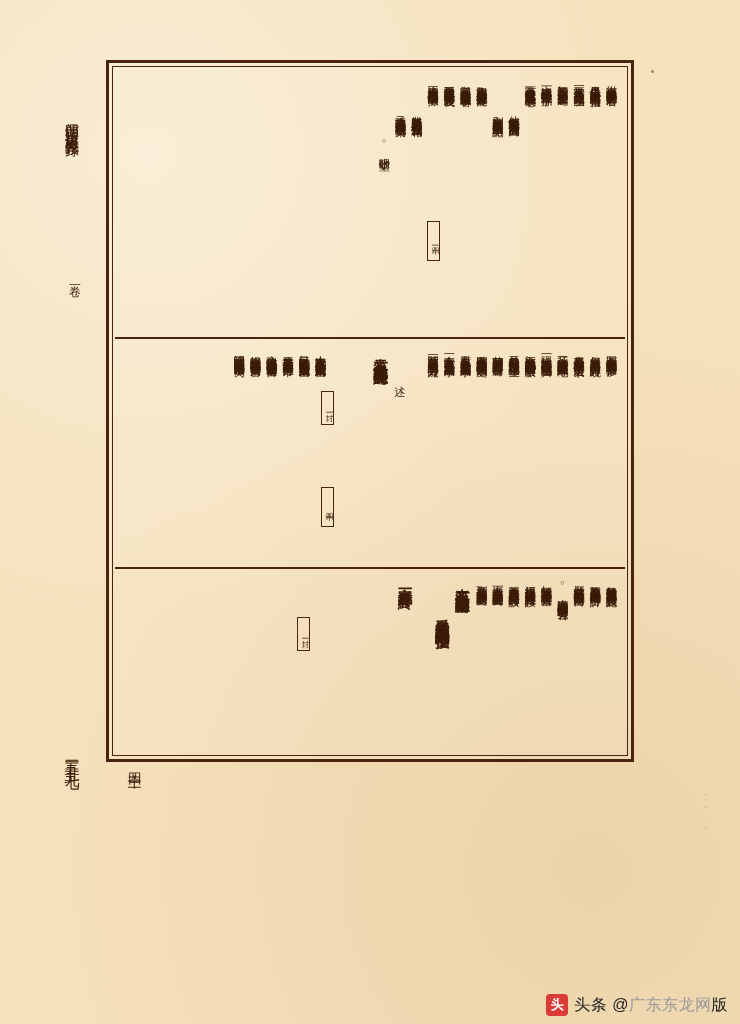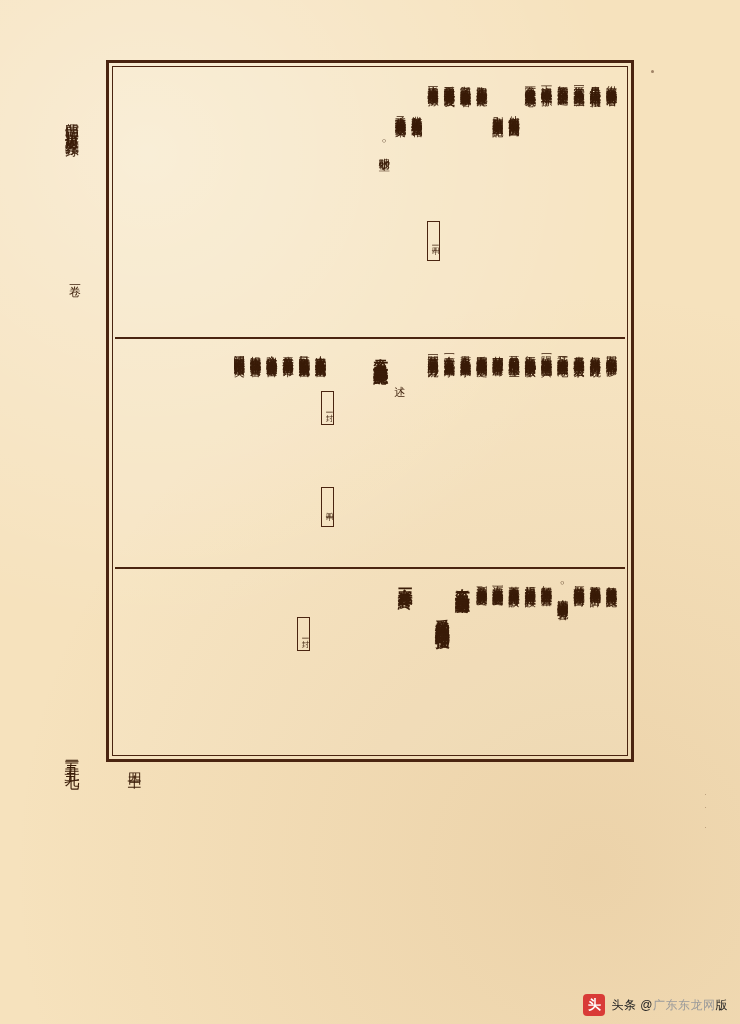--- a/index.html
+++ b/index.html
@@ -182,21 +182,21 @@
     border-radius: 4px;
     background: #d93b37;
     color: #fff;
     font-size: 13px;
     line-height: 22px;
     text-align: center;
     font-weight: bold;
     font-family: "DejaVu Sans", sans-serif;
   }
   #wm-text {
-    font-size: 12px;
+    font-size: 16px;
     color: #222;
     letter-spacing: 0.5px;
     text-align: right;
   }
   #wm-text .grey { color: #9b9b9b; }
 </style>
 </head>
 <body>
 
 <div id="page">

